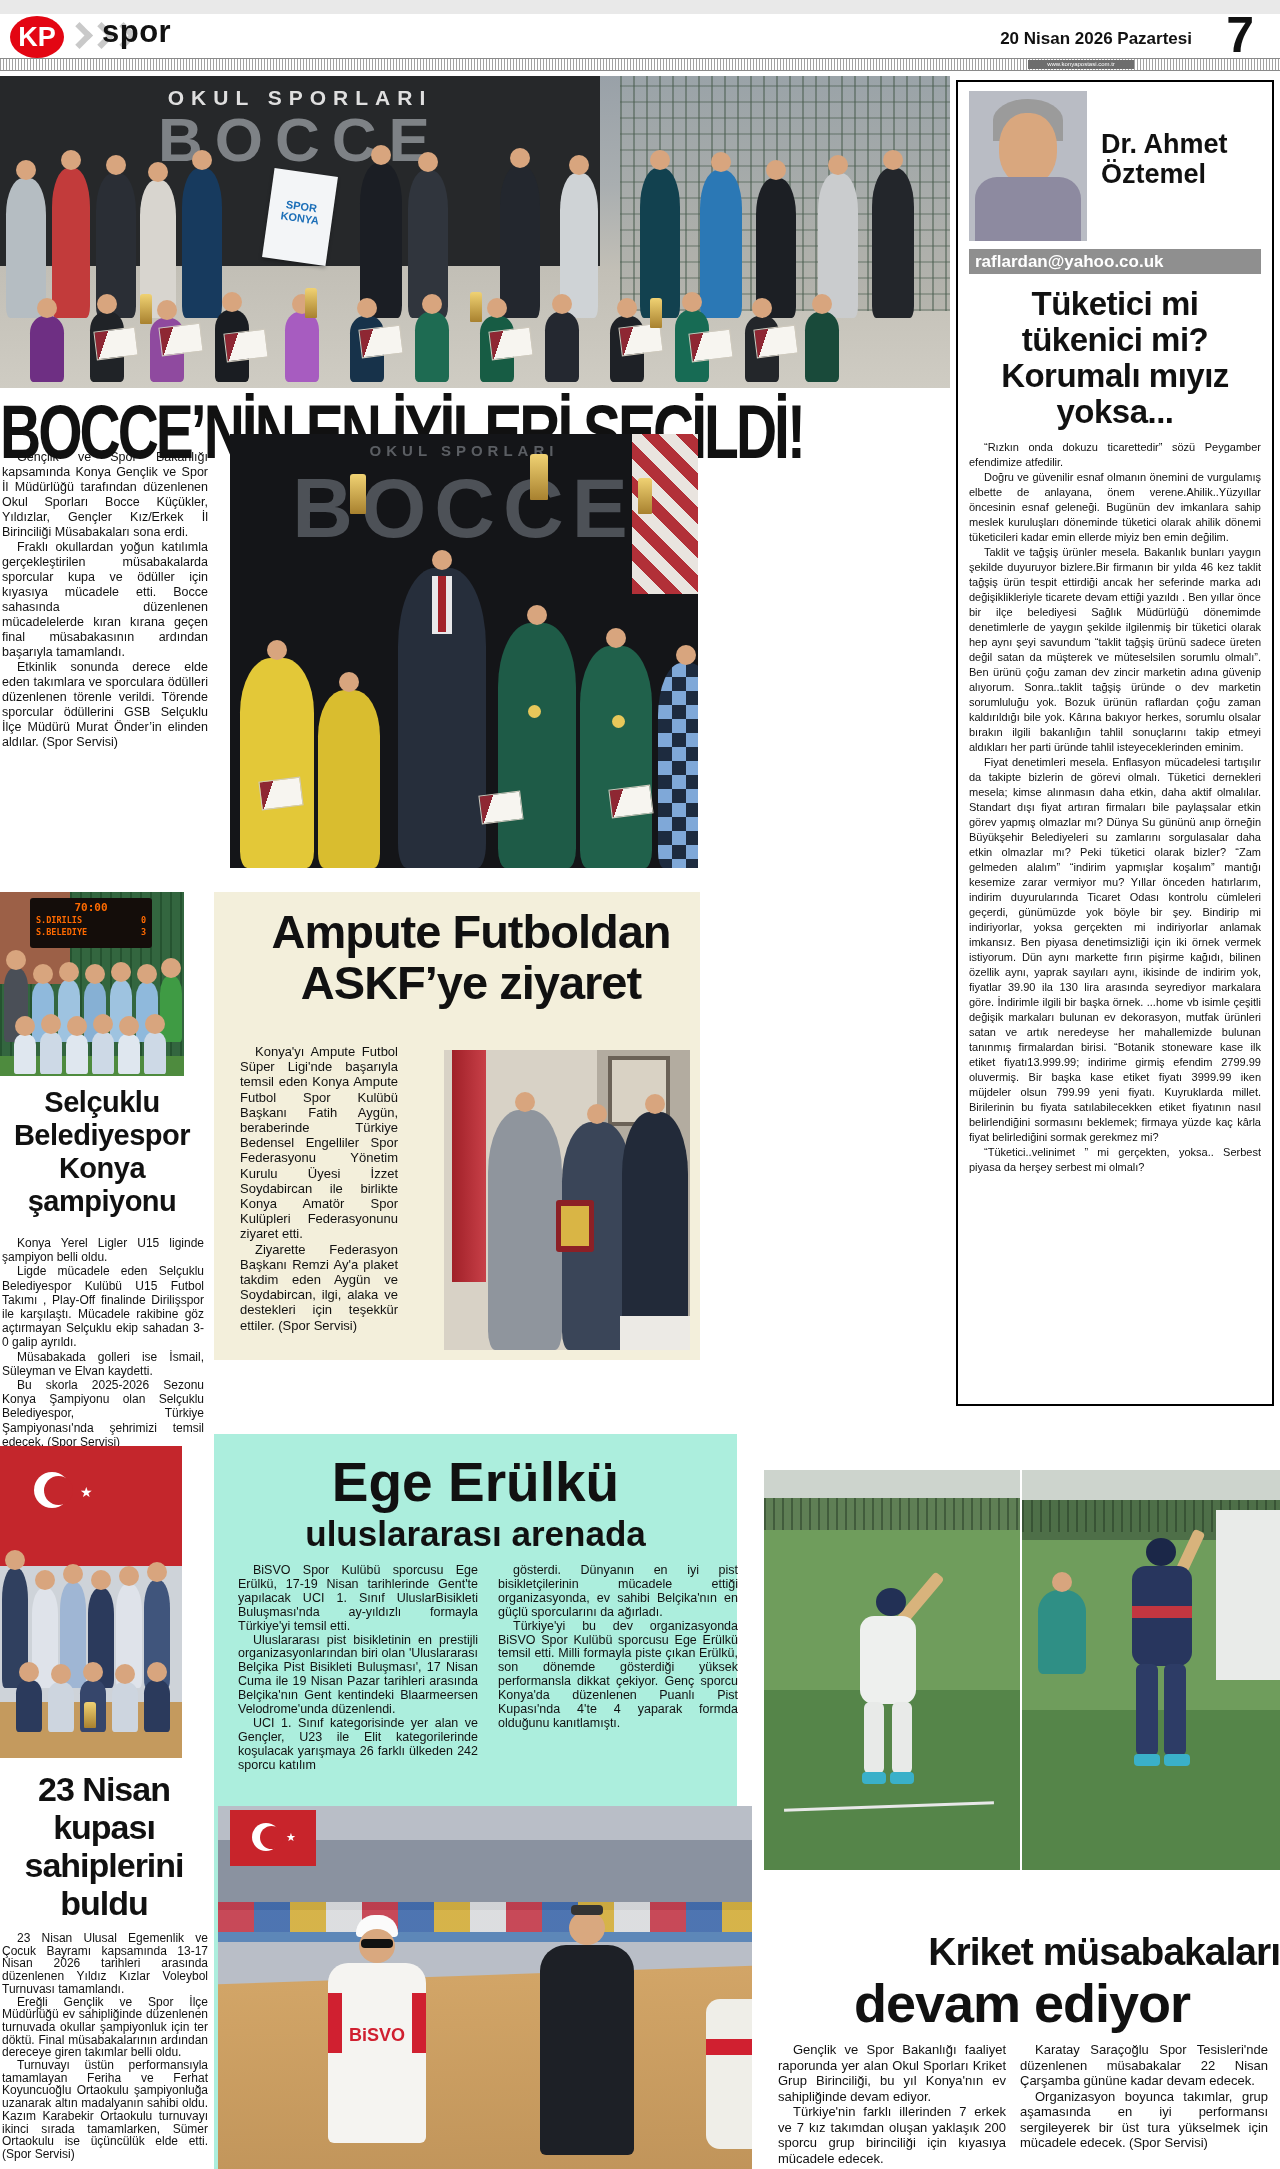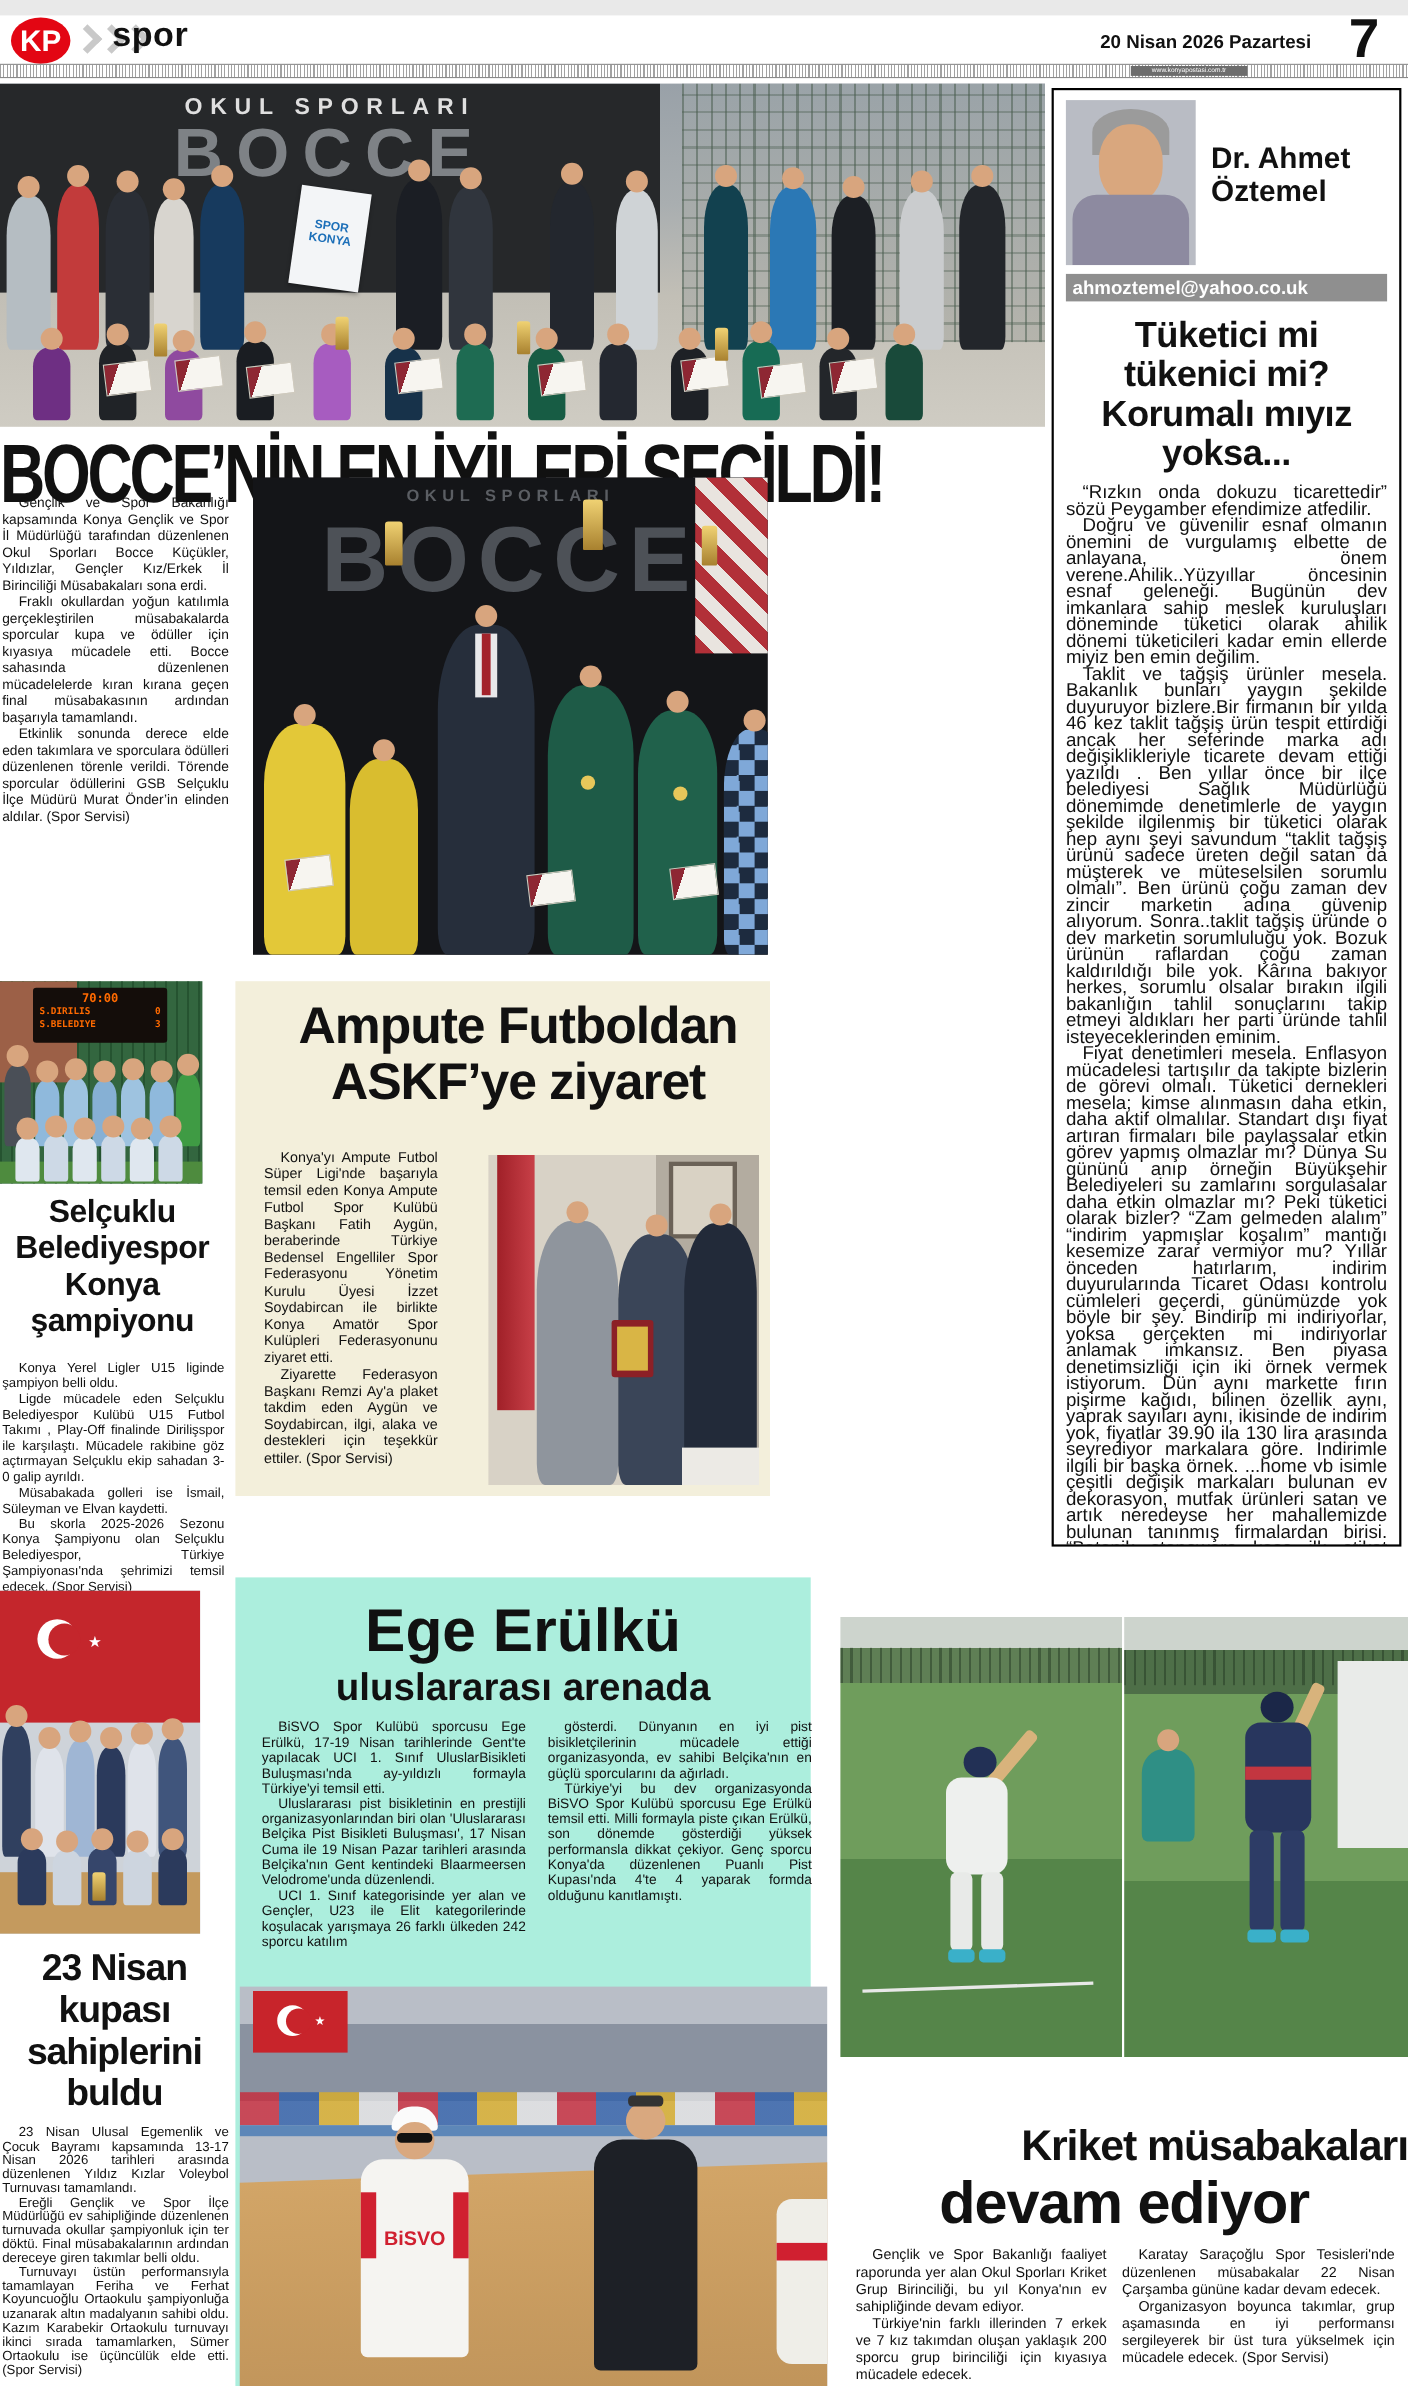--- a/index.html
+++ b/index.html
@@ -57,21 +57,21 @@
                  box-sizing:border-box;padding:9px 11px;overflow:hidden;background:#fff;}
   .col-head-row{display:flex;}
   .col-photo{width:118px;height:150px;position:relative;overflow:hidden;background:#b9bcc4;flex:none;}
   .col-photo .hair{position:absolute;left:24px;top:8px;width:70px;height:42px;border-radius:50% 50% 0 0;background:#9b9b9b;}
   .col-photo .face{position:absolute;left:30px;top:22px;width:58px;height:72px;border-radius:46%;background:#d9a77e;}
   .col-photo .shirt{position:absolute;left:6px;top:86px;width:106px;height:64px;border-radius:22px 22px 0 0;background:#8d8aa0;}
   .col-name{flex:1;padding:38px 0 0 14px;font-size:27px;font-weight:bold;line-height:30px;}
   .email-bar{margin-top:8px;background:#8f8f8f;color:#fff;font-weight:bold;font-size:17px;
              line-height:25px;height:25px;padding-left:6px;}
   .col-headline{margin-top:12px;text-align:center;font-size:33px;line-height:36px;font-weight:bold;letter-spacing:-0.5px;}
-  .col-body{margin-top:10px;font-size:17px;line-height:15px;}
+  .col-body{margin-top:10px;font-size:11px;line-height:15px;}
   
   .photo-football{left:0;top:878px;width:184px;height:184px;
         background:repeating-linear-gradient(90deg,rgba(20,60,30,.45) 0 2px,transparent 2px 10px),#33663f;}
   .fb-wall{position:absolute;left:0;top:0;width:70px;height:92px;background:#9c6047;}
   .scoreboard{position:absolute;left:30px;top:6px;width:122px;height:50px;background:#140d0a;border-radius:3px;
               color:#ff6a00;font-family:"DejaVu Sans Mono",monospace;font-weight:bold;padding:3px 6px;box-sizing:border-box;}
   .sb-time{text-align:center;font-size:11px;}
   .sb-row{display:flex;justify-content:space-between;font-size:8.5px;line-height:12px;}
   .fb-grass{position:absolute;left:0;bottom:0;width:100%;height:20px;background:#4e8b3e;}
   .selcuklu-headline{left:0;top:1072px;width:204px;text-align:center;font-size:29px;line-height:33px;
@@ -241,21 +241,21 @@
 
   <div class="abs columnist-box">
     <div class="col-head-row">
       <div class="col-photo">
         <span class="hair"></span>
         <span class="face"></span>
         <span class="shirt"></span>
       </div>
       <div class="col-name">Dr. Ahmet Öztemel</div>
     </div>
-    <div class="email-bar">ahmoztemel@yahoo.co.uk</div>
+    <div class="email-bar">raflardan@yahoo.co.uk</div>
     <div class="col-headline">Tüketici mi tükenici mi? Korumalı mıyız yoksa...</div>
     <div class="col-body bt justify">
       <p>“Rızkın onda dokuzu ticarettedir” sözü Peygamber efendimize atfedilir.</p>
       <p>Doğru ve güvenilir esnaf olmanın önemini de vurgulamış elbette de anlayana, önem verene.Ahilik..Yüzyıllar öncesinin esnaf geleneği. Bugünün dev imkanlara sahip meslek kuruluşları döneminde tüketici olarak ahilik dönemi tüketicileri kadar emin ellerde miyiz ben emin değilim.</p>
       <p>Taklit ve tağşiş ürünler mesela. Bakanlık bunları yaygın şekilde duyuruyor bizlere.Bir firmanın bir yılda 46 kez taklit tağşiş ürün tespit ettirdiği ancak her seferinde marka adı değişiklikleriyle ticarete devam ettiği yazıldı . Ben yıllar önce bir ilçe belediyesi Sağlık Müdürlüğü dönemimde denetimlerle de yaygın şekilde ilgilenmiş bir tüketici olarak hep aynı şeyi savundum “taklit tağşiş ürünü sadece üreten değil satan da müşterek ve müteselsilen sorumlu olmalı”. Ben ürünü çoğu zaman dev zincir marketin adına güvenip alıyorum. Sonra..taklit tağşiş üründe o dev marketin sorumluluğu yok. Bozuk ürünün raflardan çoğu zaman kaldırıldığı bile yok. Kârına bakıyor herkes, sorumlu olsalar bırakın ilgili bakanlığın tahlil sonuçlarını takip etmeyi aldıkları her parti üründe tahlil isteyeceklerinden eminim.</p>
       <p>Fiyat denetimleri mesela. Enflasyon mücadelesi tartışılır da takipte bizlerin de görevi olmalı. Tüketici dernekleri mesela; kimse alınmasın daha etkin, daha aktif olmalılar. Standart dışı fiyat artıran firmaları bile paylaşsalar etkin görev yapmış olmazlar mı? Dünya Su gününü anıp örneğin Büyükşehir Belediyeleri su zamlarını sorgulasalar daha etkin olmazlar mı? Peki tüketici olarak bizler? “Zam gelmeden alalım” “indirim yapmışlar koşalım” mantığı kesemize zarar vermiyor mu? Yıllar önceden hatırlarım, indirim duyurularında Ticaret Odası kontrolu cümleleri geçerdi, günümüzde yok böyle bir şey. Bindirip mi indiriyorlar, yoksa gerçekten mi indiriyorlar anlamak imkansız. Ben piyasa denetimsizliği için iki örnek vermek istiyorum. Dün aynı markette fırın pişirme kağıdı, bilinen özellik aynı, yaprak sayıları aynı, ikisinde de indirim yok, fiyatlar 39.90 ila 130 lira arasında seyrediyor markalara göre. İndirimle ilgili bir başka örnek. ...home vb isimle çeşitli değişik markaları bulunan ev dekorasyon, mutfak ürünleri satan ve artık neredeyse her mahallemizde bulunan tanınmış firmalardan birisi. “Botanik stoneware kase ilk etiket fiyatı13.999.99; indirime girmiş efendim 2799.99 oluvermiş. Bir başka kase  etiket fiyatı 3999.99 iken müjdeler olsun 799.99 yeni fiyatı. Kuyruklarda millet. Birilerinin bu fiyata satılabilecekken etiket fiyatının nasıl belirlendiğini sormasını beklemek; firmaya yüzde kaç kârla fiyat belirlediğini sormak gerekmez mi?</p>
       <p>“Tüketici..velinimet ” mi gerçekten, yoksa.. Serbest piyasa da herşey serbest mi olmalı?</p>
     </div>
   </div>
 

